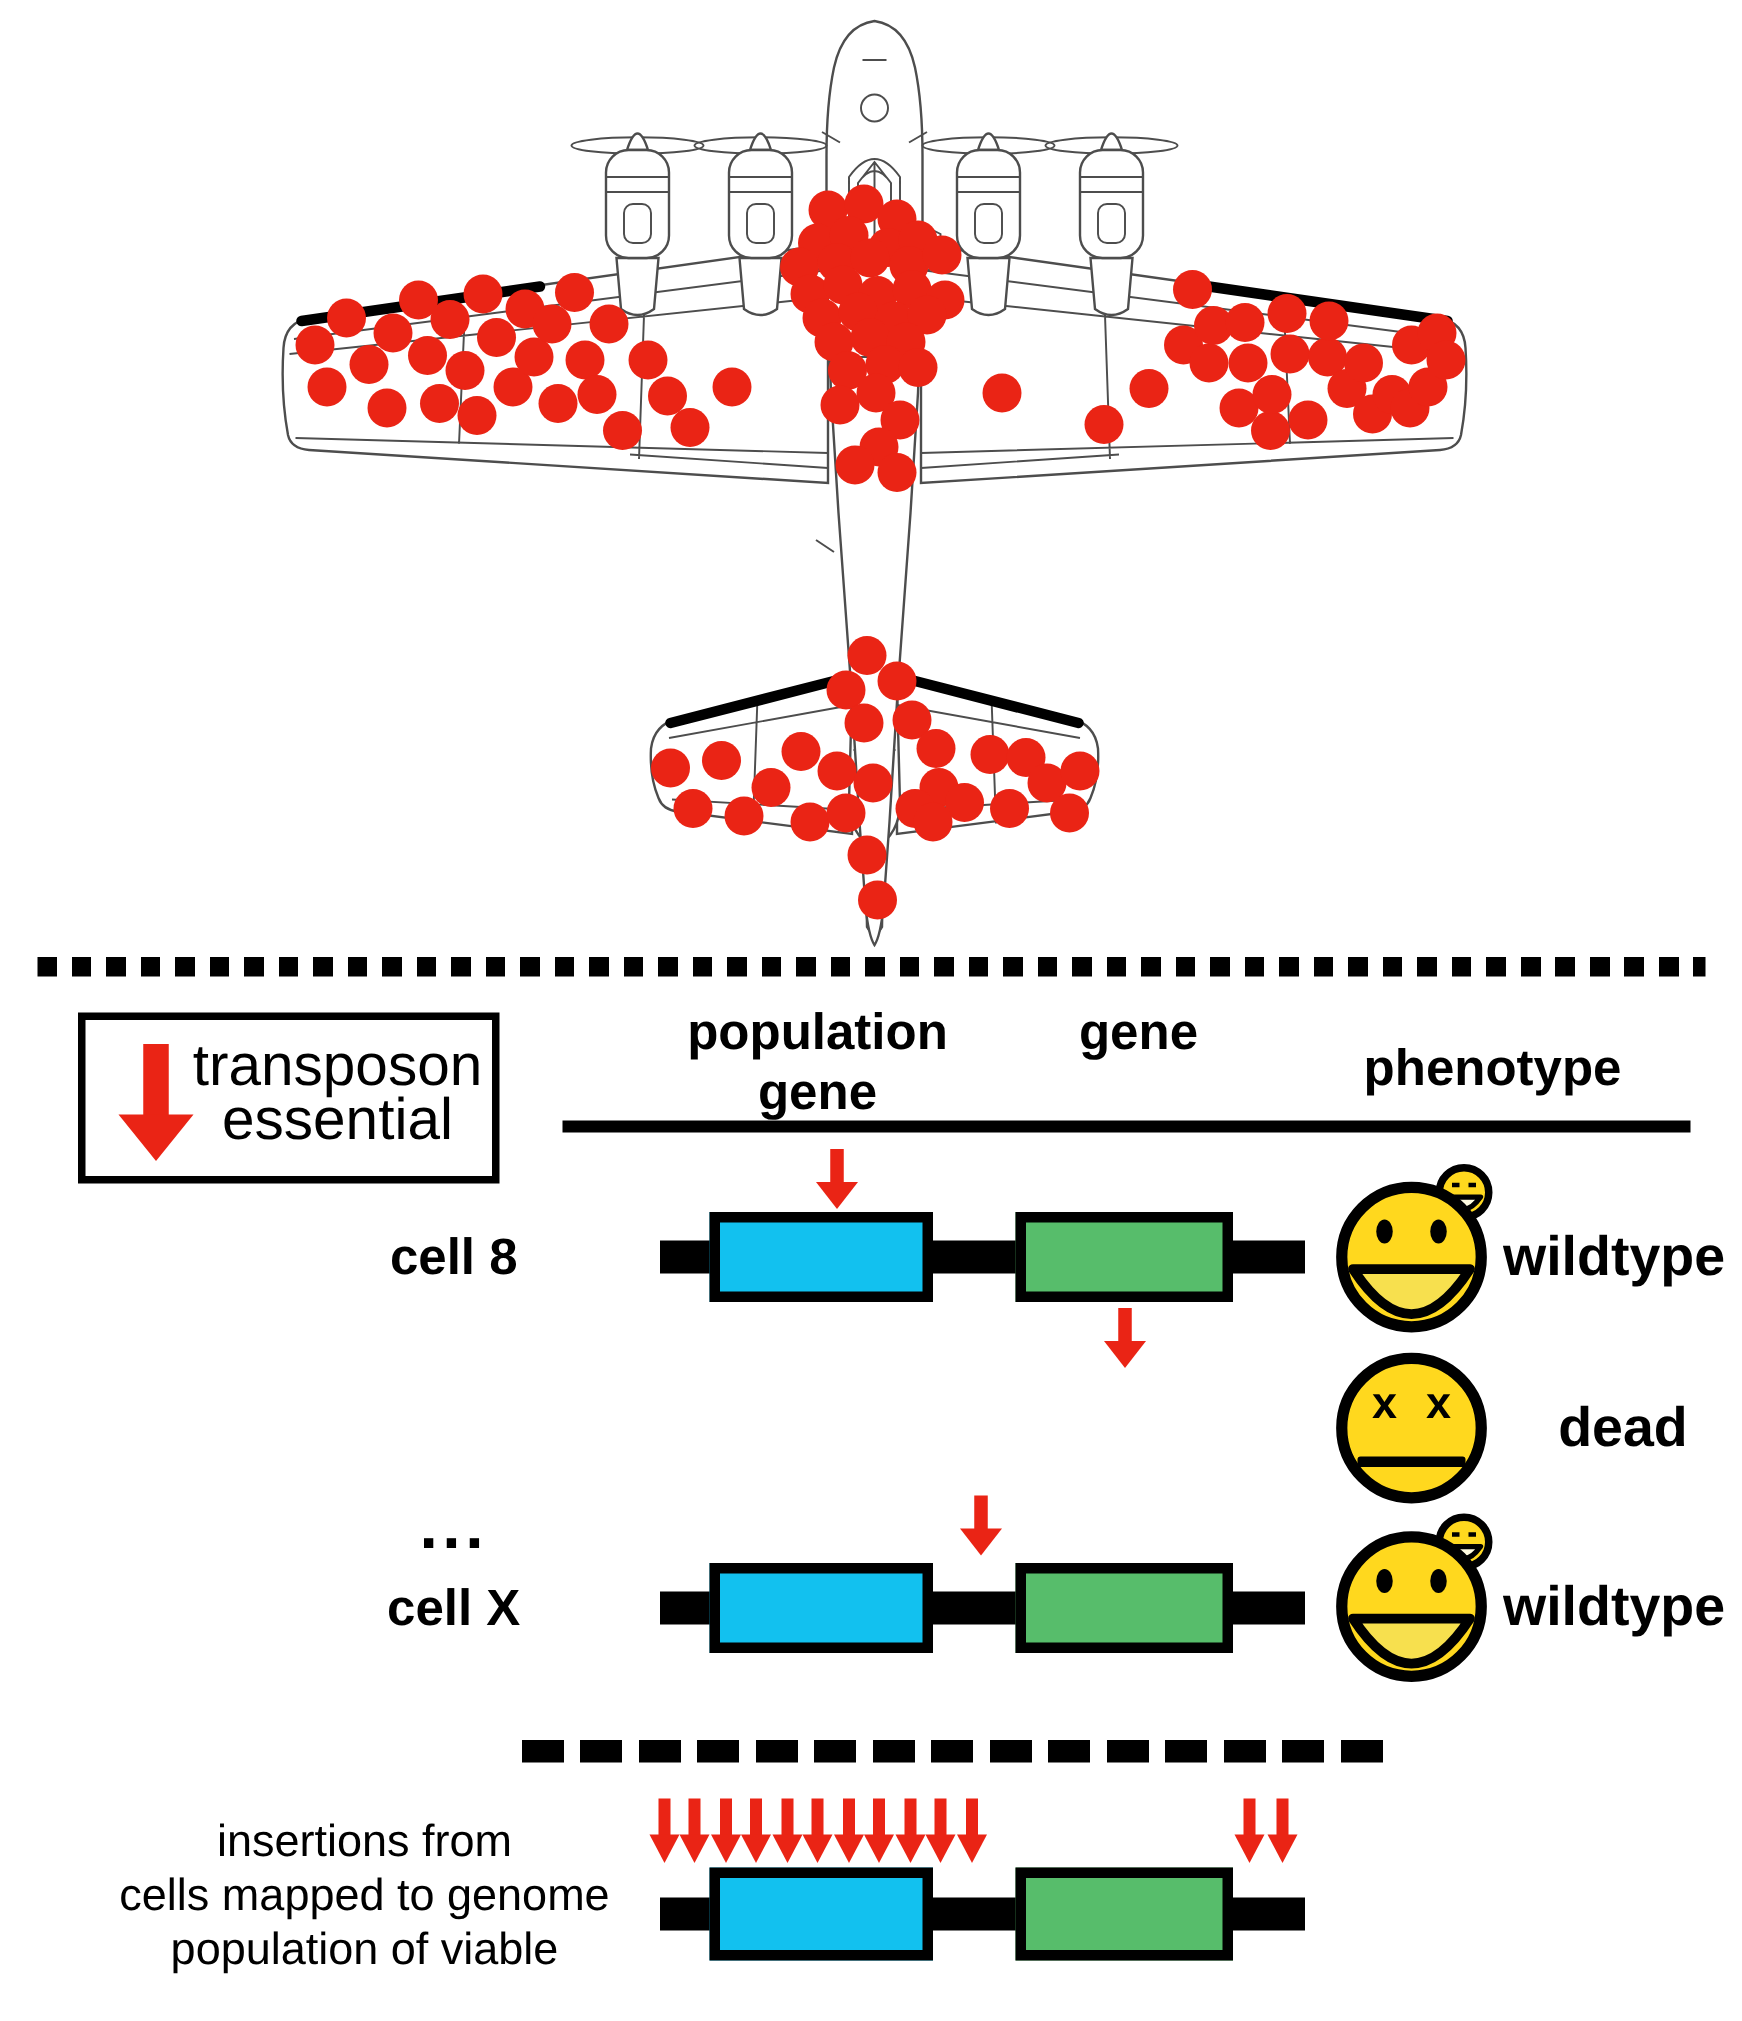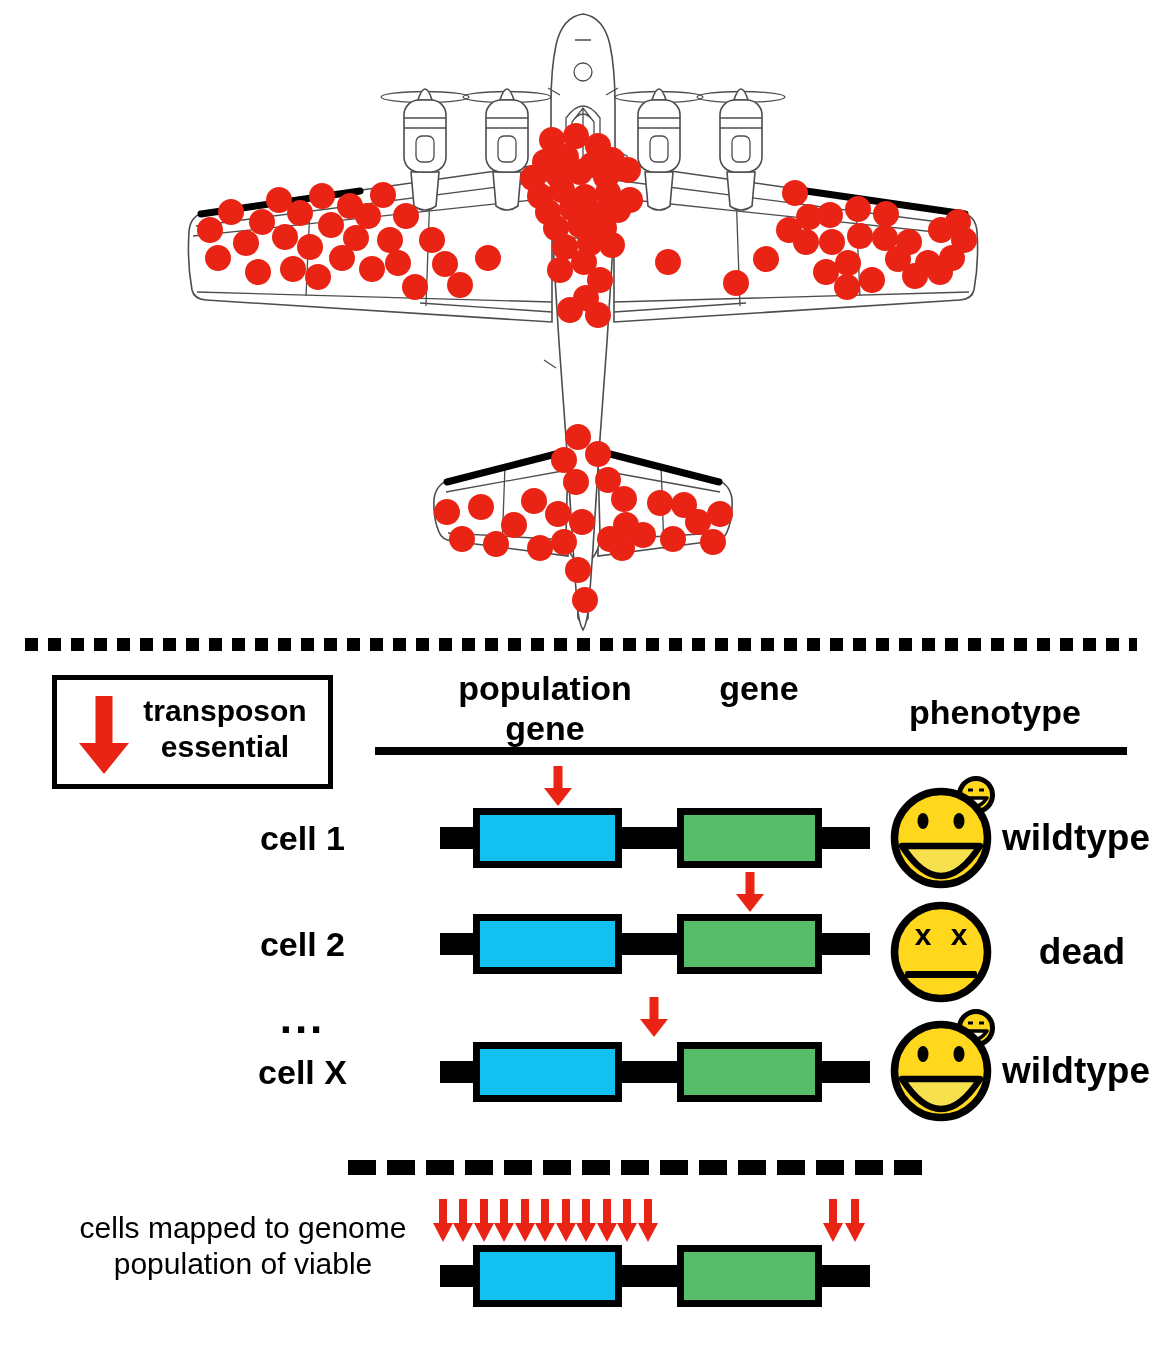--- a/index.html
+++ b/index.html
@@ -15,21 +15,21 @@
   .bk{fill:none;stroke:#000;stroke-width:7px;stroke-linecap:round;}
 
   .dotted-sep{position:absolute;left:25px;top:638px;width:1112px;height:13px;
     background:repeating-linear-gradient(90deg,#000 0 13px,transparent 13px 23px);}
   .dashed-sep{position:absolute;left:348px;top:1160px;width:578px;height:15px;
     background:repeating-linear-gradient(90deg,#000 0 28px,transparent 28px 39px);}
 
   .legend-box{position:absolute;left:52px;top:675px;width:281px;height:114px;
     border:5px solid #000;box-sizing:border-box;}
   .legend-text{position:absolute;left:68px;top:13px;width:200px;
-    font-size:30px;line-height:36px;text-align:center;font-weight:bold;}
+    font-size:39px;line-height:36px;text-align:center;}
 
   .rarrow{position:absolute;}
   .rarrow .shaft{position:absolute;left:50%;top:0;transform:translateX(-50%);background:var(--red);}
   .rarrow .head{position:absolute;left:50%;bottom:0;transform:translateX(-50%);width:0;height:0;}
   .arrow-legend{width:50px;height:78px;}
   .arrow-legend .shaft{width:17px;height:48px;}
   .arrow-legend .head{border-left:25px solid transparent;border-right:25px solid transparent;border-top:31px solid var(--red);}
   .arrow-row{width:28px;height:40px;}
   .arrow-row .shaft{width:9px;height:23px;}
   .arrow-row .head{border-left:14px solid transparent;border-right:14px solid transparent;border-top:18px solid var(--red);}
@@ -276,32 +276,26 @@
   </div>
   <div class="hdr" style="left:664px;top:668px;width:190px;">
     <div>gene</div>
   </div>
   <div class="hdr" style="left:900px;top:692px;width:190px;">
     <div>phenotype</div>
   </div>
   <div class="hdr-rule"></div>
 
   <div class="row" style="top:808px;">
-    <div class="row-label">cell 1</div>
+    <div class="row-label">cell 8</div>
     <div class="genome-bar"></div>
     <div class="gene gene-cyan"></div>
     <div class="gene gene-green"></div>
   </div>
 
-  <div class="row" style="top:914px;">
-    <div class="row-label">cell 2</div>
-    <div class="genome-bar"></div>
-    <div class="gene gene-cyan"></div>
-    <div class="gene gene-green"></div>
-  </div>
 
   <div class="ellipsis">...</div>
 
   <div class="row" style="top:1042px;">
     <div class="row-label">cell X</div>
     <div class="genome-bar"></div>
     <div class="gene gene-cyan"></div>
     <div class="gene gene-green"></div>
   </div>
 
@@ -331,20 +325,21 @@
     <circle cx="65" cy="65" r="46.5" style="fill:var(--yellow)" stroke="#000" stroke-width="7.5"></circle>
     <ellipse cx="47" cy="48" rx="5.5" ry="8" fill="#000"></ellipse>
     <ellipse cx="83" cy="48" rx="5.5" ry="8" fill="#000"></ellipse>
     <path d="M26 73 Q65 133 104 73 Z" style="fill:var(--yellow-light)" stroke="#000" stroke-width="6.5" stroke-linejoin="round"></path>
   </svg>
   <div class="pheno-label" style="top:1049px;">wildtype</div>
 
   <div class="dashed-sep"></div>
 
   <div class="bottom-caption">
+    <div>insertions from</div>
     <div>cells mapped to genome</div>
     <div>population of viable</div>
   </div>
 
   <div class="row" style="top:1245px;height:62px;">
     <div class="genome-bar" style="top:20px;"></div>
     <div class="gene gene-cyan" style="height:62px;"></div>
     <div class="gene gene-green" style="height:62px;"></div>
   </div>
 

